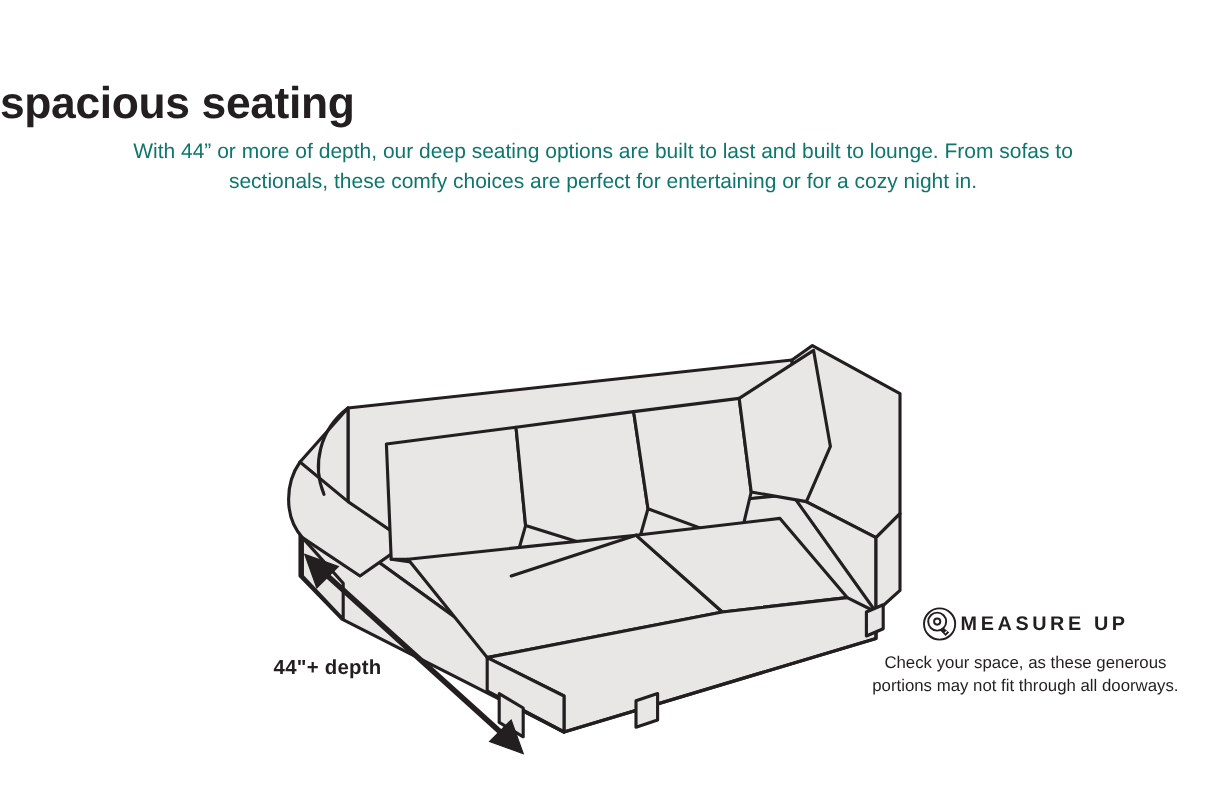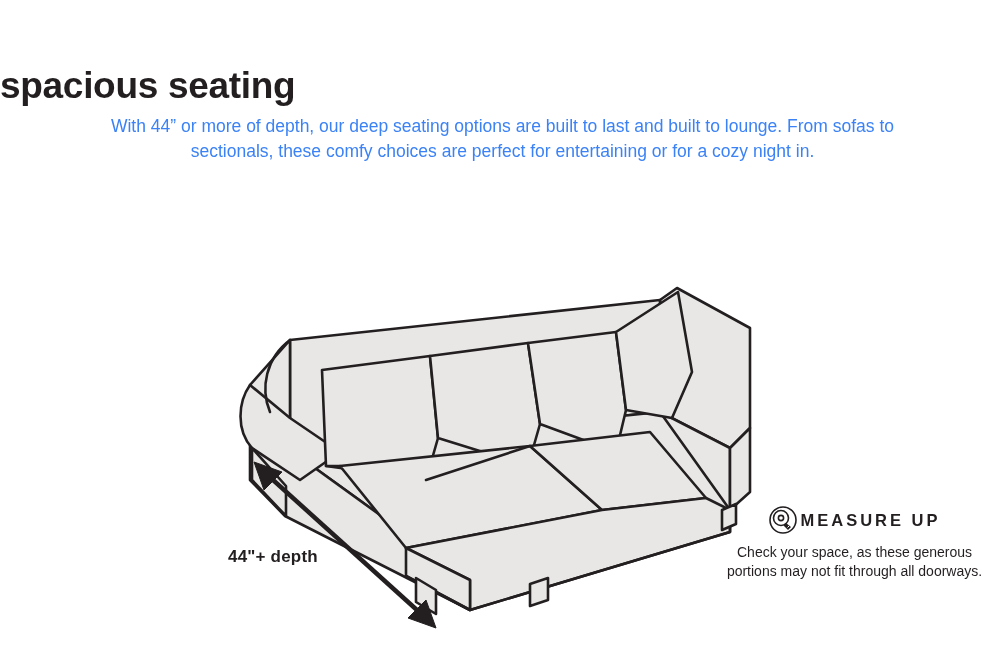--- a/index.html
+++ b/index.html
@@ -32,21 +32,21 @@
     margin-top: 15px;
   }
   .subcopy {
     position: absolute;
     top: 114px;
     left: 80px;
     width: 845px;
     text-align: center;
     font-size: 17.5px;
     line-height: 1.42;
-    color: #3b82f6;
+    color: #0f766e;
   }
   .illustration {
     position: absolute;
     top: 180px;
     left: 230px;
     width: 560px;
     height: 450px;
   }
   .depth-label {
     position: absolute;

